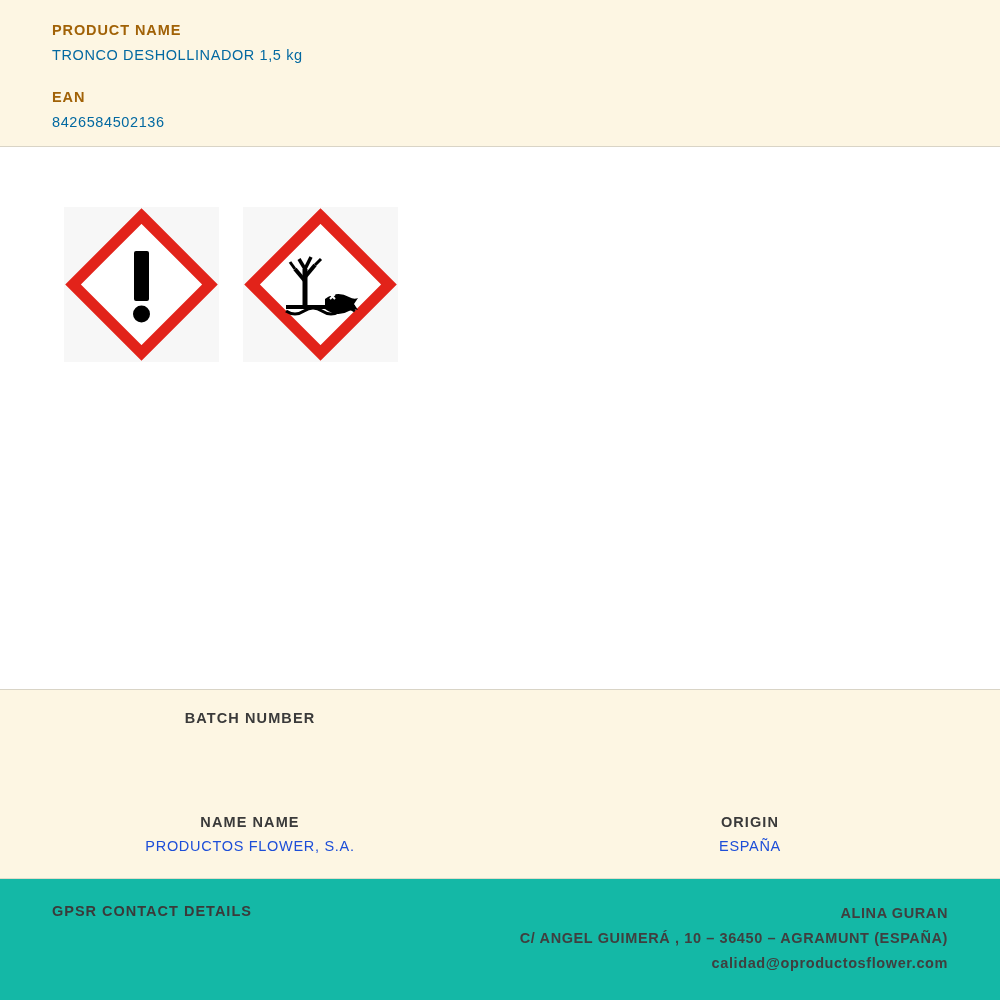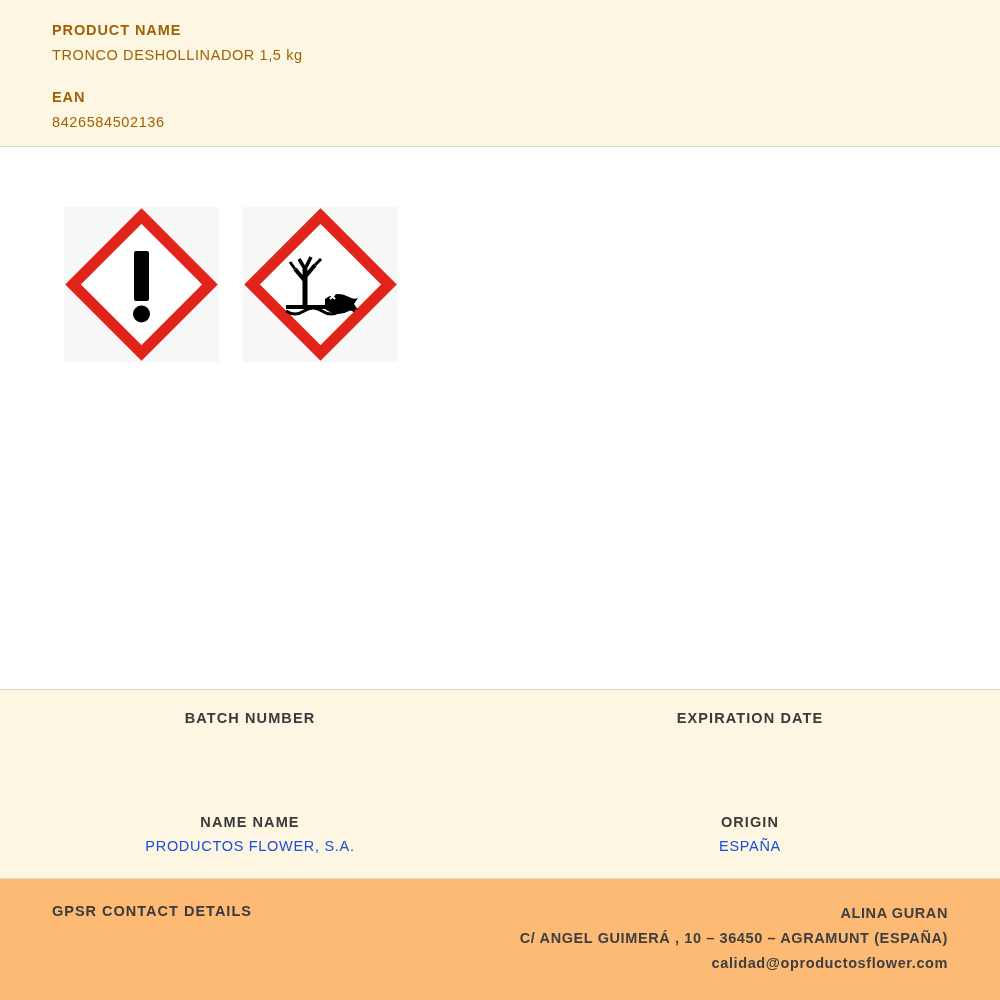--- a/index.html
+++ b/index.html
@@ -38,21 +38,21 @@
   .field-label {
     font-size: 14.5px;
     font-weight: bold;
     letter-spacing: 0.9px;
     color: #a16207;
     margin-bottom: 9px;
   }
   .field-value {
     font-size: 14.5px;
     letter-spacing: 0.6px;
-    color: #a16207;
+    color: #0369a1;
   }
 
   
   .pictogram-block {
     background: #ffffff;
     flex: 1 1 auto;
     position: relative;
   }
   .pictogram-row {
     position: absolute;
@@ -98,21 +98,21 @@
     color: #1d4ed8;
     margin-top: 8px;
     min-height: 18px;
   }
   .info-row-2 {
     margin-top: 62px;
   }
 
   
   .footer-block {
-    background: #fdba74;
+    background: #14b8a6;
     padding: 22px 52px 24px 52px;
     display: flex;
     justify-content: space-between;
     align-items: flex-start;
   }
   .gpsr-label {
     font-size: 14.5px;
     font-weight: bold;
     letter-spacing: 1px;
     color: #3a3a3a;
@@ -182,21 +182,20 @@
     </div>
   </div>
 
   <div class="info-block">
     <div class="info-grid">
       <div class="info-cell">
         <div class="info-label">BATCH NUMBER</div>
         <div class="info-value"></div>
       </div>
       <div class="info-cell">
-        <div class="info-label">EXPIRATION DATE</div>
         <div class="info-value"></div>
       </div>
     </div>
 
     <div class="info-grid info-row-2">
       <div class="info-cell">
         <div class="info-label">NAME NAME</div>
         <div class="info-value">PRODUCTOS FLOWER, S.A.</div>
       </div>
       <div class="info-cell">

